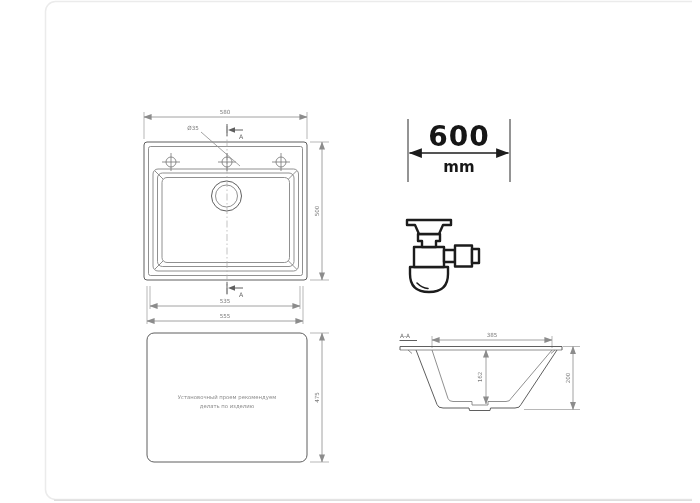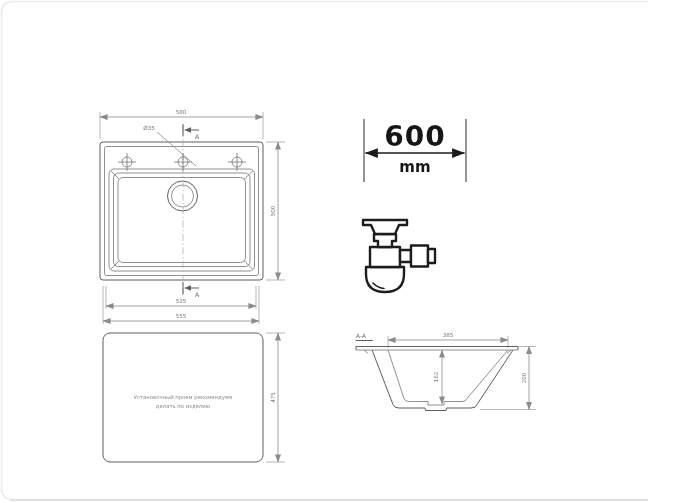--- a/index.html
+++ b/index.html
@@ -1,17 +1,17 @@
 <!DOCTYPE html>
 <html><head>
 <meta charset="utf-8">
 <style>
   html,body{margin:0;padding:0;background:#ffffff;}
   .stage{position:relative;width:648px;height:503px;background:#ffffff;overflow:hidden;
-         font-family:"DejaVu Sans","Liberation Sans",sans-serif;}
+         font-family:"DejaVu Sans","Liberation Sans",sans-serif;padding-left:44px;}
   svg text{font-family:"DejaVu Sans","Liberation Sans",sans-serif;}
   .dimtxt{font-size:5.6px;fill:#7a7a7a;}
   .dimtxt-v{font-size:5.6px;fill:#7a7a7a;}
   .marktxt{font-size:6.2px;fill:#5f5f5f;}
   .notetxt{font-size:5.3px;fill:#8a8a8a;}
   .bigtxt{font-size:28px;font-weight:bold;fill:#161616;letter-spacing:1px;}
   .mmtxt{font-size:15px;font-weight:bold;fill:#161616;}
   .sectitle{font-size:5.8px;fill:#6a6a6a;}
   .draw{stroke:#5f5f5f;stroke-width:1;fill:none;}
   .drawthin{stroke:#737373;stroke-width:0.8;fill:none;}

